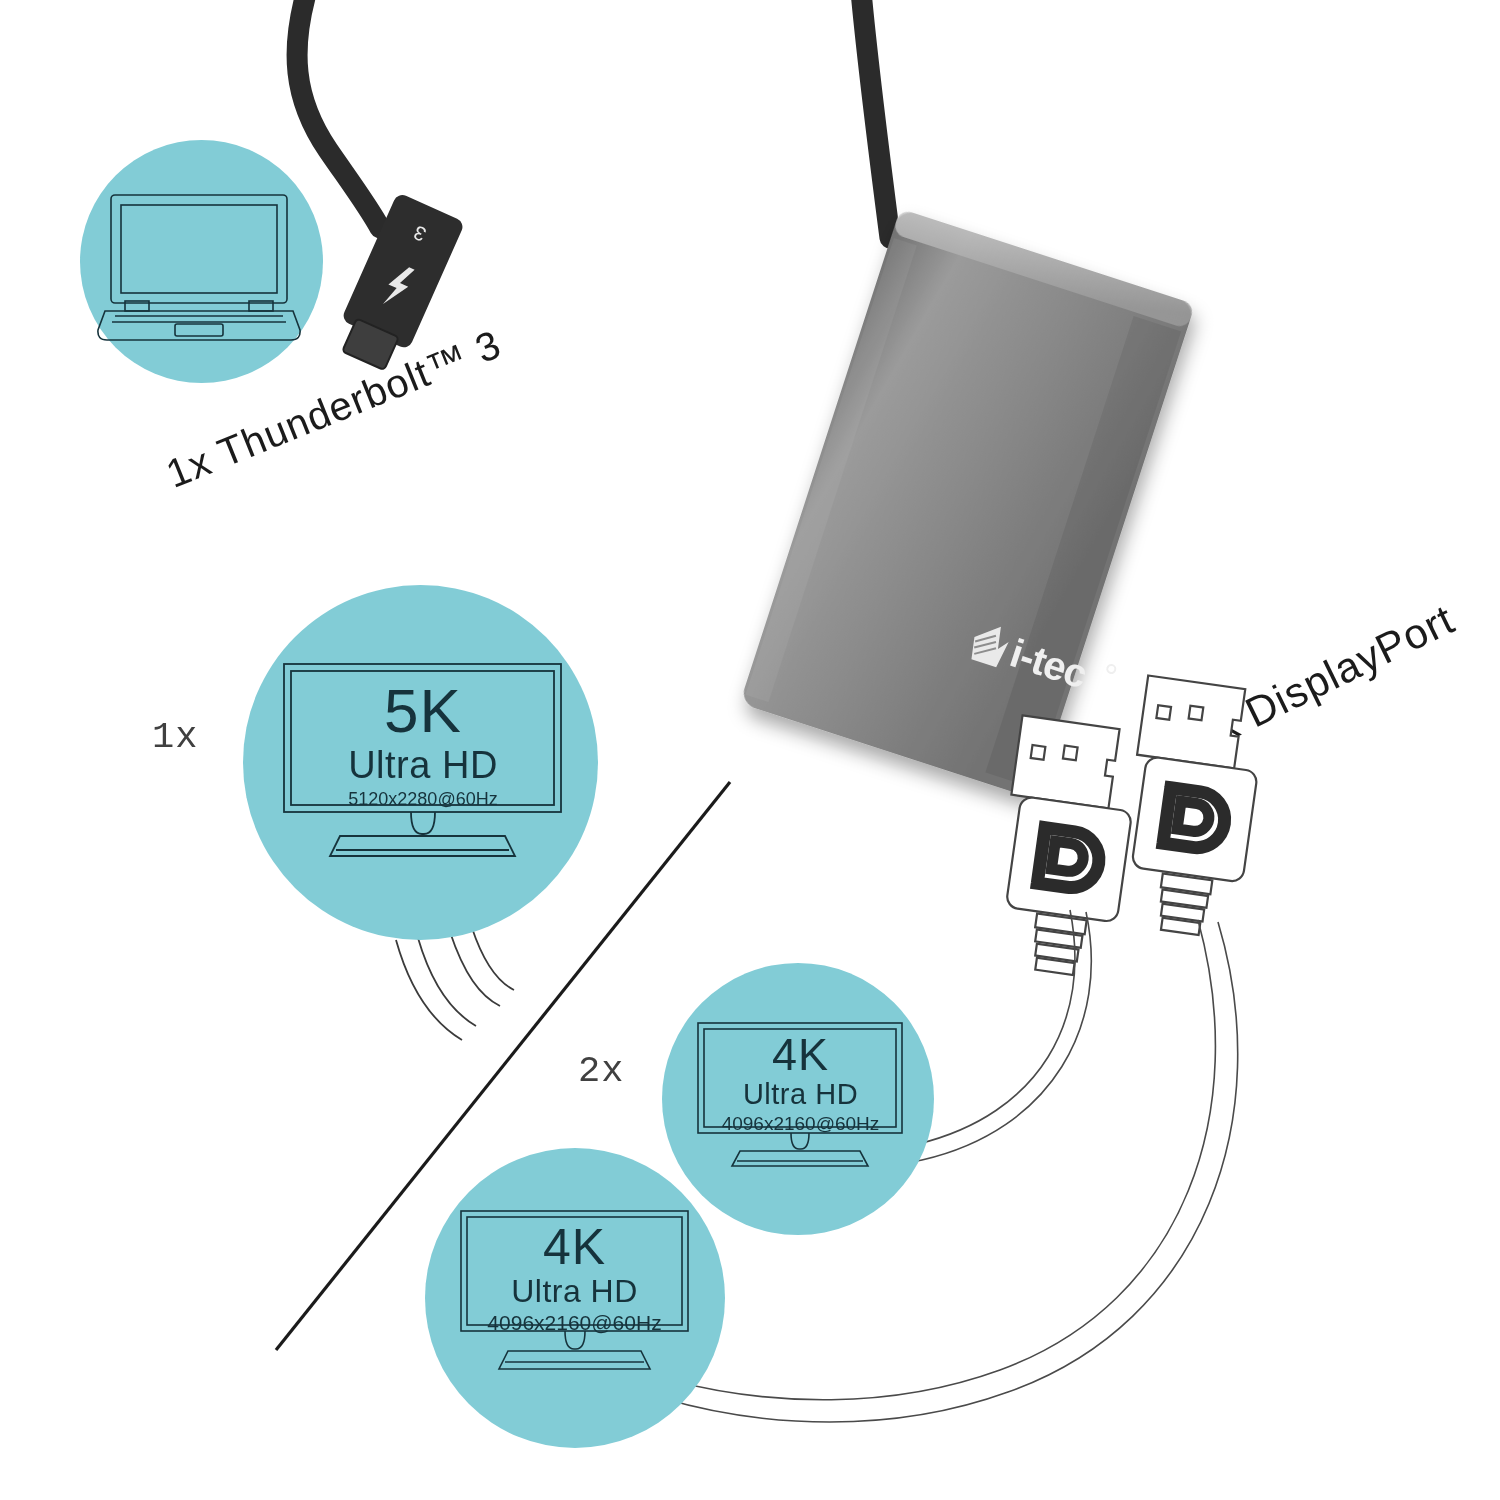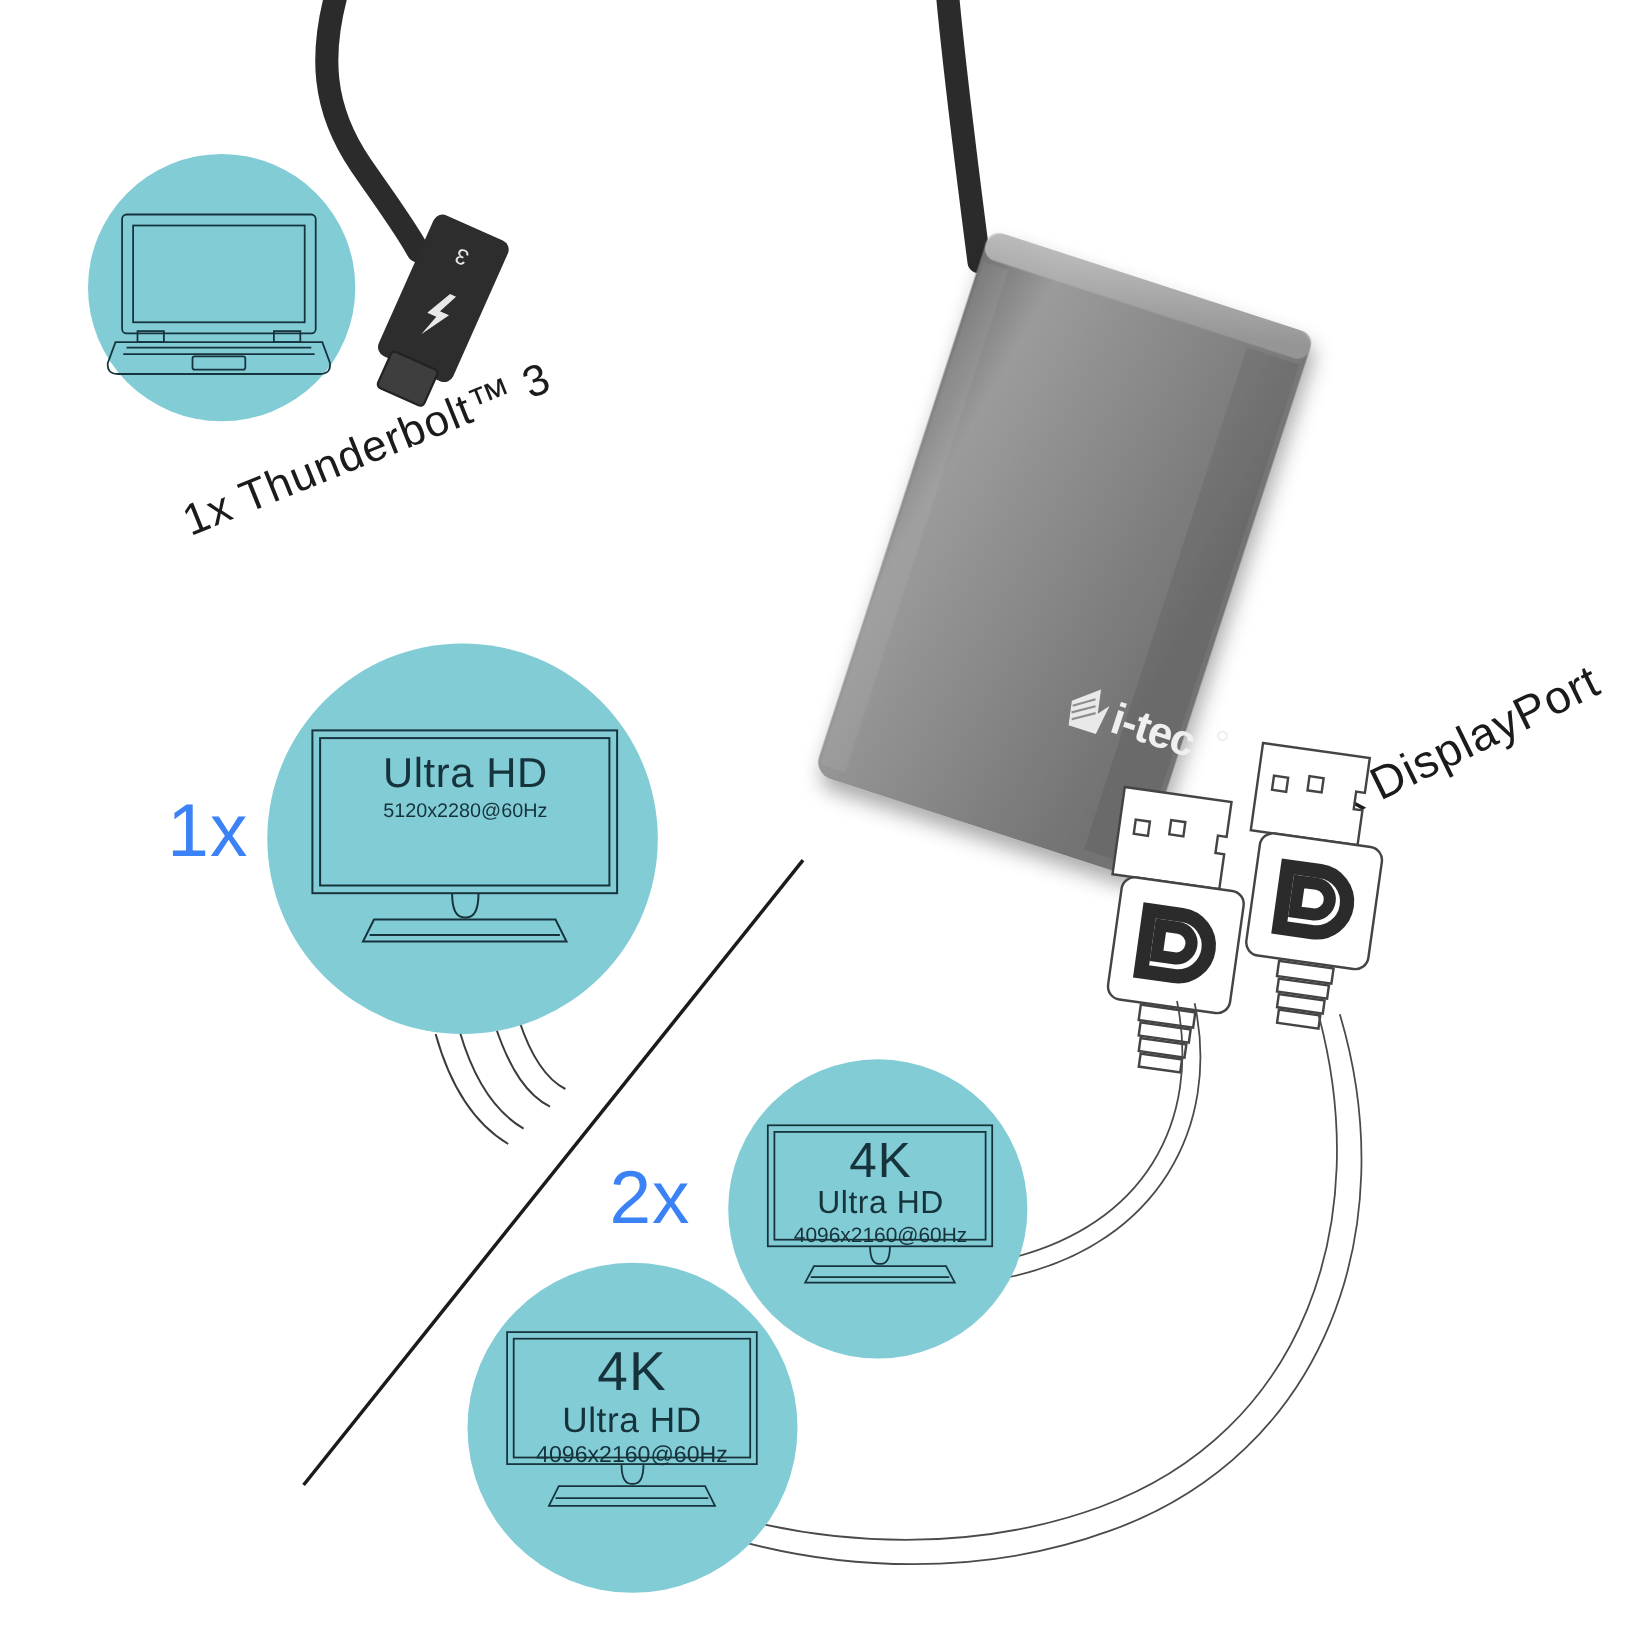--- a/index.html
+++ b/index.html
@@ -11,23 +11,23 @@
 
   
   .label-rot{
     white-space:nowrap;
     color:#1b1b1b;
     font-family:"Liberation Sans",sans-serif;
     font-weight:400;
     letter-spacing:1px;
   }
   .mult{
-    color:#3b82f6;
-    font-size:68px;
-    font-family:Liberation Sans, sans-serif;
+    color:#404040;
+    font-size:37px;
+    font-family:Liberation Mono, monospace;
     letter-spacing:1px;
   }
   .mon-text{
     text-align:center;
     color:#16333c;
     font-family:"Liberation Sans",sans-serif;
     line-height:1;
   }
   .mon-k{letter-spacing:1px;}
   .mon-uhd{letter-spacing:0.5px;}
@@ -194,25 +194,26 @@
       <g fill="none" stroke="#16333c" stroke-width="1.8">
         <rect x="4" y="4" width="277" height="148"></rect>
         <rect x="11" y="11" width="263" height="134"></rect>
         <path d="M131 152 q0 22 11 22 h2 q11 0 11 -22"></path>
         <path d="M60 176 H225 L235 196 H50 Z"></path>
         <path d="M56 190 H229"></path>
       </g>
     </svg>
   </div>
   <div class="abs mon-text noselect" style="left:283px;top:680px;width:280px;">
+    <div class="mon-k" style="font-size:62px;">5K</div>
     <div class="mon-uhd" style="font-size:38px;margin-top:4px;">Ultra HD</div>
     <div class="mon-res" style="font-size:18px;margin-top:6px;">5120x2280@60Hz</div>
   </div>
 
-  <div class="abs mult noselect" style="left:554px;top:1050px;">
+  <div class="abs mult noselect" style="left:578px;top:1050px;">
     <span>2x</span>
   </div>
 
   <div class="abs circle" style="left:662px;top:963px;width:272px;height:272px;"></div>
   <div class="abs" style="left:695px;top:1020px;">
     <svg width="210" height="150" viewBox="0 0 210 150">
       <g fill="none" stroke="#16333c" stroke-width="1.6">
         <rect x="3" y="3" width="204" height="110"></rect>
         <rect x="9" y="9" width="192" height="98"></rect>
         <path d="M96 113 q0 16 8 16 h2 q8 0 8 -16"></path>

